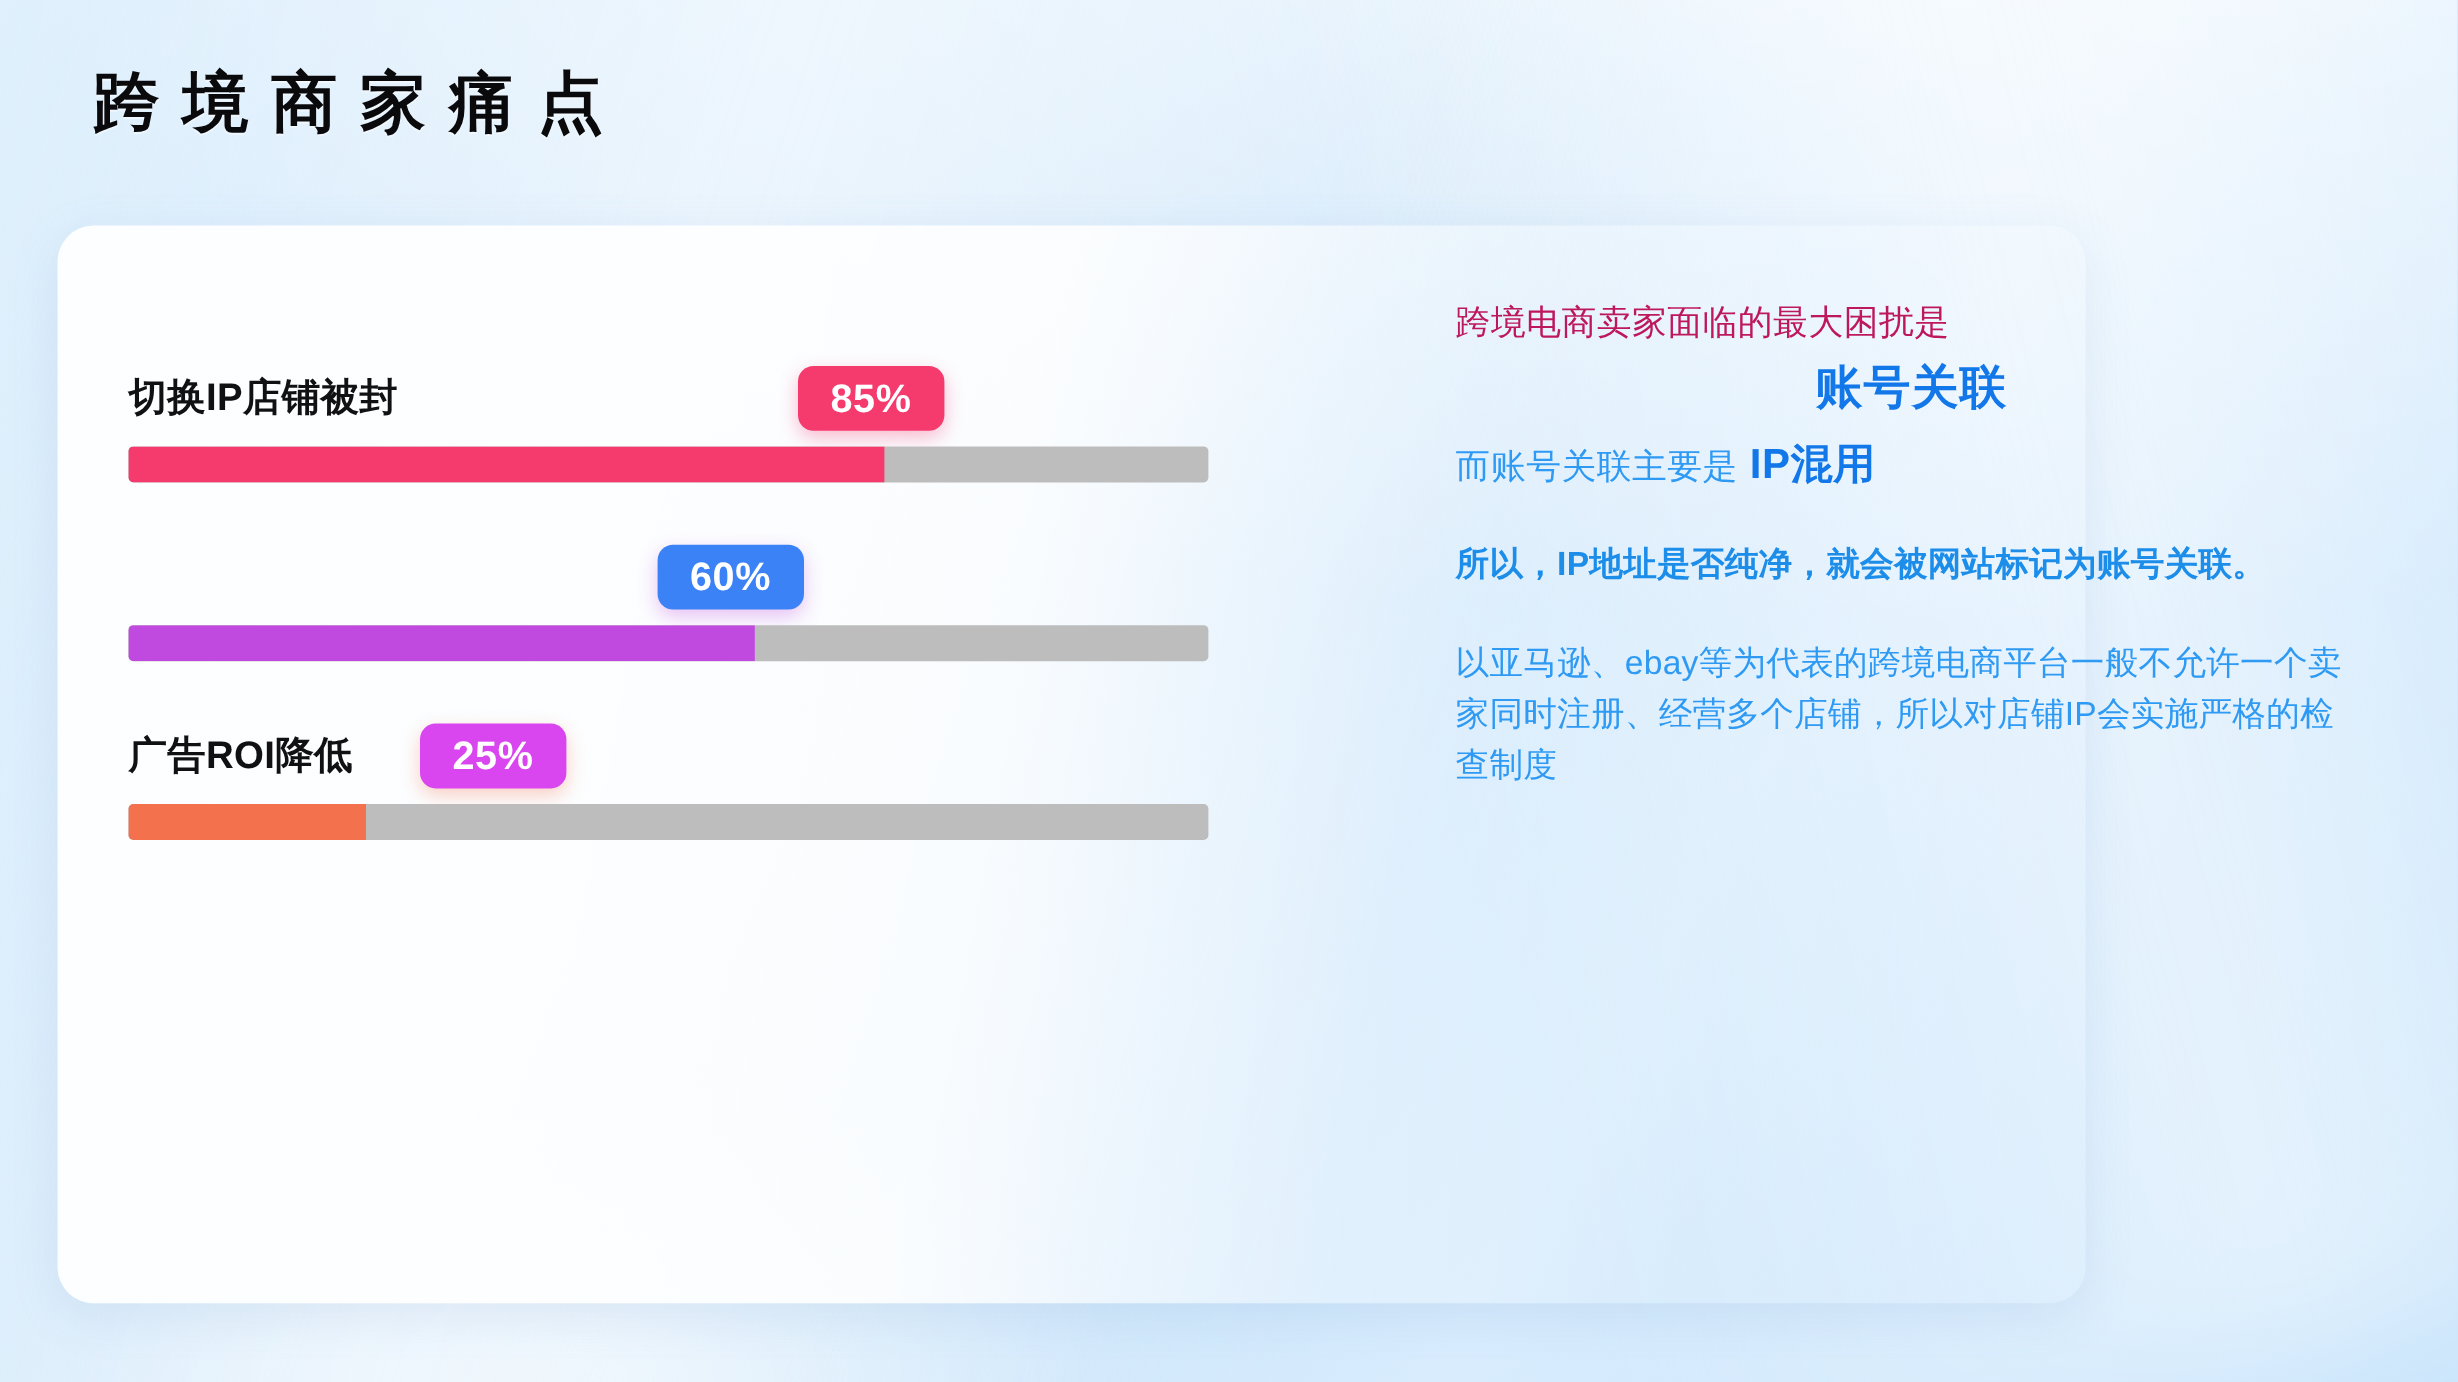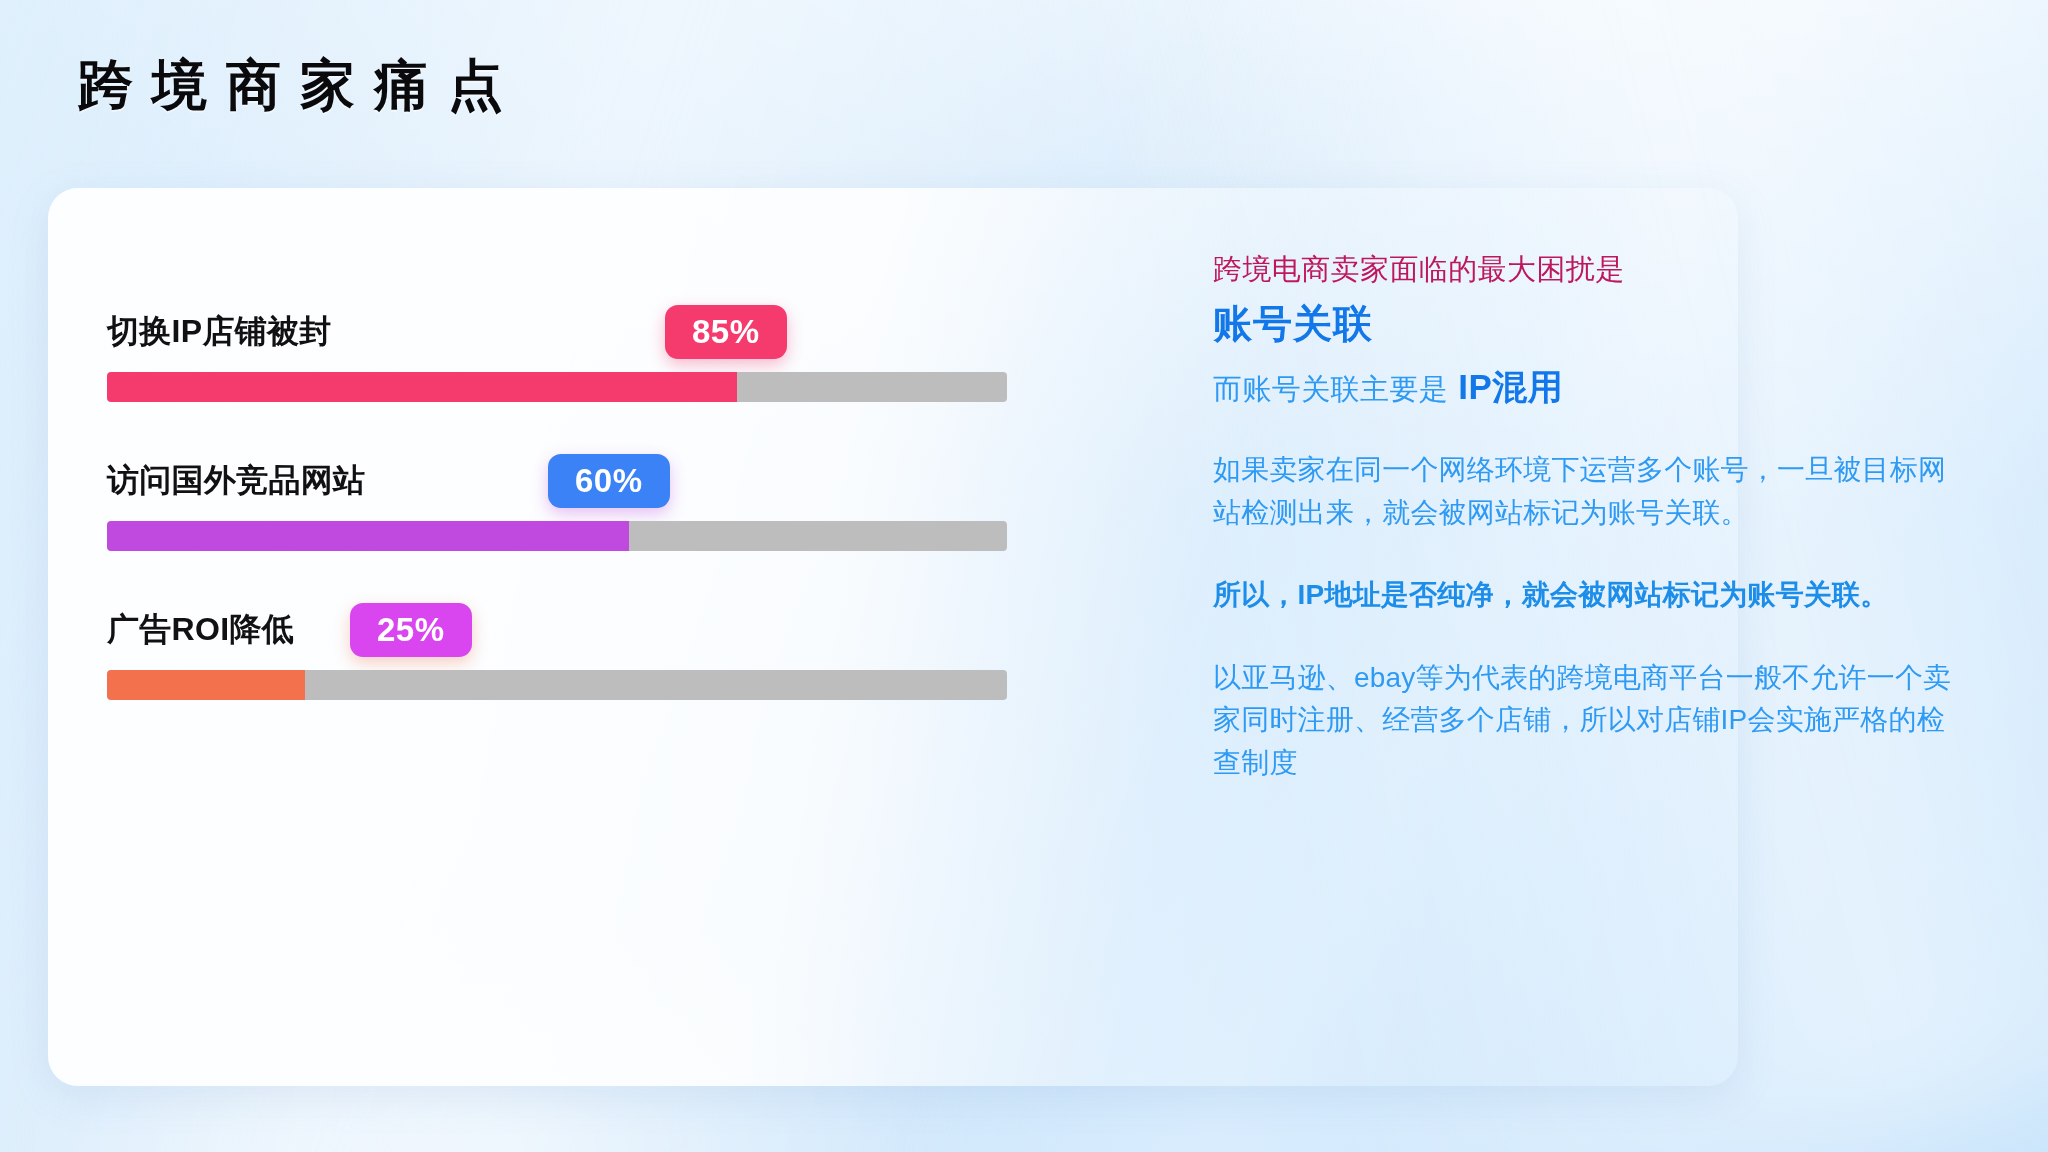--- a/index.html
+++ b/index.html
@@ -153,20 +153,21 @@
     color: #be185d;
     letter-spacing: 0.4px;
   }
   .tp-hero {
     margin-top: 12px;
     font-size: 39px;
     font-weight: 900;
     color: #1277e8;
     letter-spacing: 1px;
     line-height: 1.2;
+    text-align: center;
   }
   .tp-sub {
     margin-top: 16px;
     font-size: 29px;
     font-weight: 500;
     color: #2e9af3;
     letter-spacing: 0.4px;
     line-height: 1.3;
   }
   .tp-sub .tp-strong {
@@ -207,21 +208,20 @@
       <div class="bar-head">
         <div class="bar-label">切换IP店铺被封</div>
         <div class="bar-badge" style="background: rgb(245, 58, 110); left: 62%; box-shadow: rgba(245, 58, 110, 0.333) 0px 6px 16px;">85%</div>
       </div>
       <div class="bar-track" style="background: rgb(189, 189, 189);">
         <div class="bar-fill" style="background: rgb(245, 58, 110); width: 70%;"></div>
       </div>
     </div>
     <div class="bar-row">
       <div class="bar-head">
-        <div class="bar-label">访问国外竞品网站</div>
         <div class="bar-badge" style="background: #3b82f6; left: 49%; box-shadow: rgba(192, 74, 224, 0.333) 0px 6px 16px;">60%</div>
       </div>
       <div class="bar-track" style="background: rgb(189, 189, 189);">
         <div class="bar-fill" style="background: rgb(192, 74, 224); width: 58%;"></div>
       </div>
     </div>
     <div class="bar-row">
       <div class="bar-head">
         <div class="bar-label">广告ROI降低</div>
         <div class="bar-badge" style="background: #d946ef; left: 27%; box-shadow: rgba(244, 113, 78, 0.333) 0px 6px 16px;">25%</div>
@@ -231,16 +231,15 @@
       </div>
     </div>
   </div>
 
 <div id="text-panel">
   <div class="tp-lead">跨境电商卖家面临的最大困扰是</div>
   <div class="tp-hero">账号关联</div>
   <div class="tp-sub">
     <span>而账号关联主要是</span><span class="tp-strong">IP混用</span>
   </div>
-  <div class="tp-para">如果卖家在同一个网络环境下运营多个账号，一旦被目标网站检测出来，就会被网站标记为账号关联。</div>
   <div class="tp-para bold">所以，IP地址是否纯净，就会被网站标记为账号关联。</div>
   <div class="tp-para">以亚马逊、ebay等为代表的跨境电商平台一般不允许一个卖家同时注册、经营多个店铺，所以对店铺IP会实施严格的检查制度</div>
 </div>
 
 </body></html>

